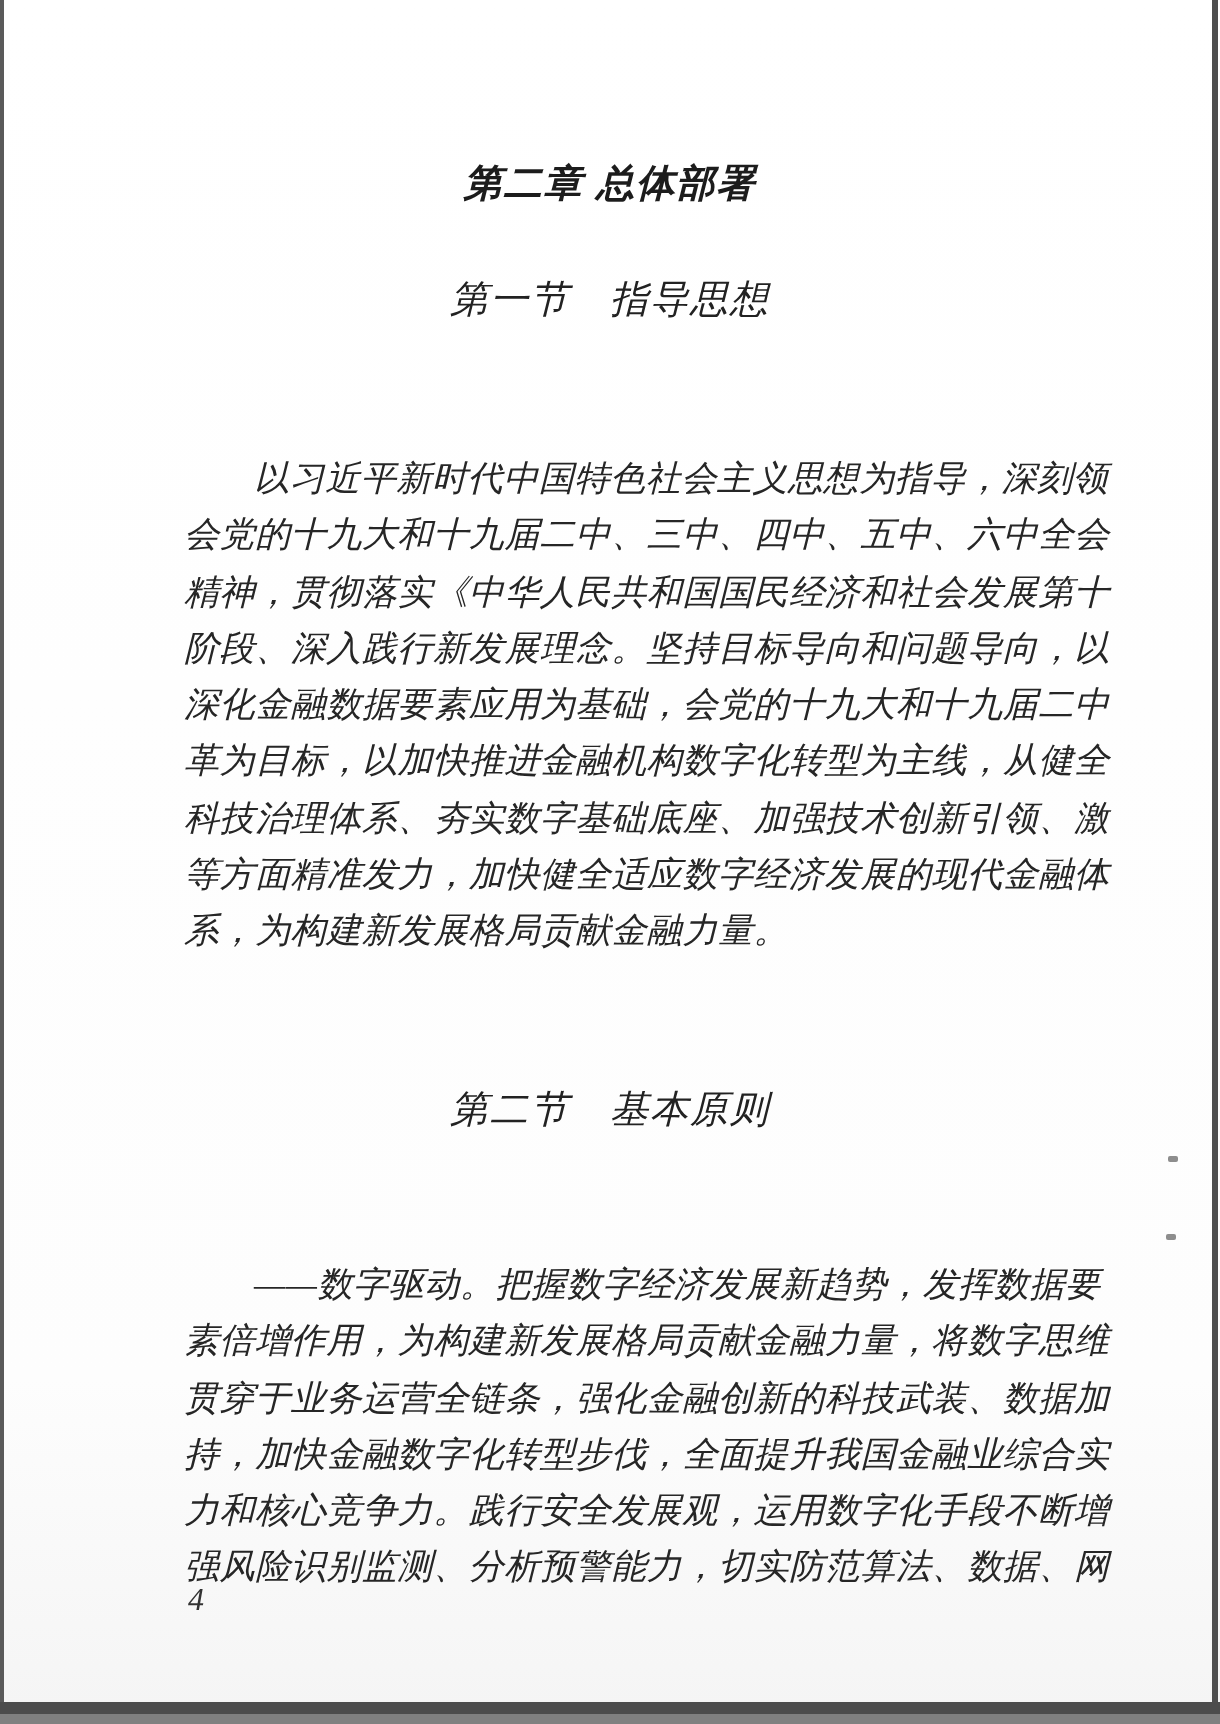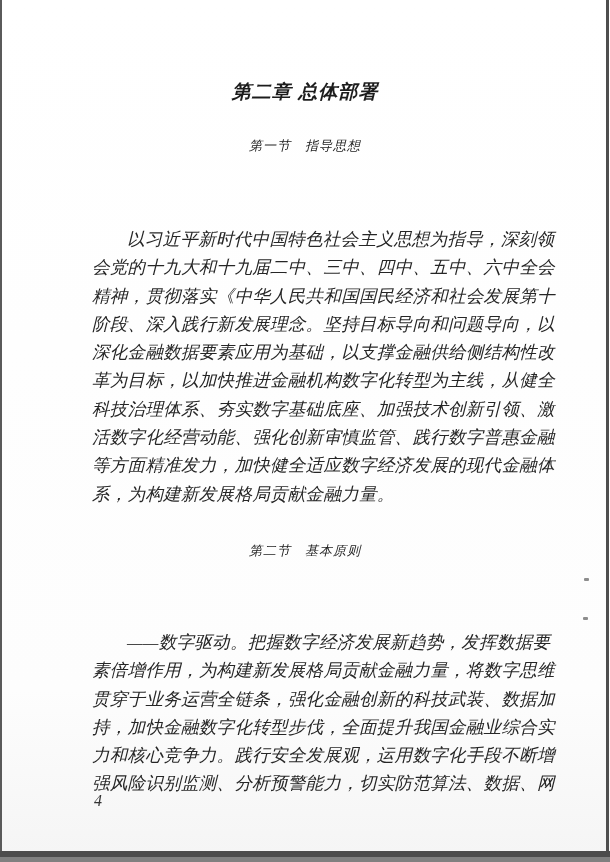--- a/index.html
+++ b/index.html
@@ -63,21 +63,21 @@
     font-size: 19px;
     letter-spacing: 1px;
     color: #1c1c1c;
     margin: 0;
   }
   .section-title {
     position: absolute;
     left: 0;
     width: 610px;
     text-align: center;
-    font-size: 13px;
+    font-size: 19px;
     font-weight: normal;
     letter-spacing: 1px;
     color: #222222;
     margin: 0;
   }
   .section-title-1 { top: 137px; }
   .section-title-2 { top: 542px; }
 
   .paragraph {
     position: absolute;
@@ -120,24 +120,23 @@
 
   <h1 class="chapter-title">第二章 总体部署</h1>
 
   <h2 class="section-title section-title-1">第一节　指导思想</h2>
 
   <div class="paragraph paragraph-1">
     <div class="text-line indent">以习近平新时代中国特色社会主义思想为指导，深刻领</div>
     <div class="text-line">会党的十九大和十九届二中、三中、四中、五中、六中全会</div>
     <div class="text-line">精神，贯彻落实《中华人民共和国国民经济和社会发展第十</div>
     <div class="text-line">阶段、深入践行新发展理念。坚持目标导向和问题导向，以</div>
-    <div class="text-line">深化金融数据要素应用为基础，以支撑金融供给侧结构性改</div>
+    <div class="text-line">深化金融数据要素应用为基础，会党的十九大和十九届二中</div>
     <div class="text-line">革为目标，以加快推进金融机构数字化转型为主线，从健全</div>
     <div class="text-line">科技治理体系、夯实数字基础底座、加强技术创新引领、激</div>
-    <div class="text-line">活数字化经营动能、强化创新审慎监管、践行数字普惠金融</div>
     <div class="text-line">等方面精准发力，加快健全适应数字经济发展的现代金融体</div>
     <div class="text-line">系，为构建新发展格局贡献金融力量。</div>
   </div>
 
   <h2 class="section-title section-title-2">第二节　基本原则</h2>
 
   <div class="paragraph paragraph-2">
     <div class="text-line indent">——数字驱动。把握数字经济发展新趋势，发挥数据要</div>
     <div class="text-line">素倍增作用，为构建新发展格局贡献金融力量，将数字思维</div>
     <div class="text-line">贯穿于业务运营全链条，强化金融创新的科技武装、数据加</div>

